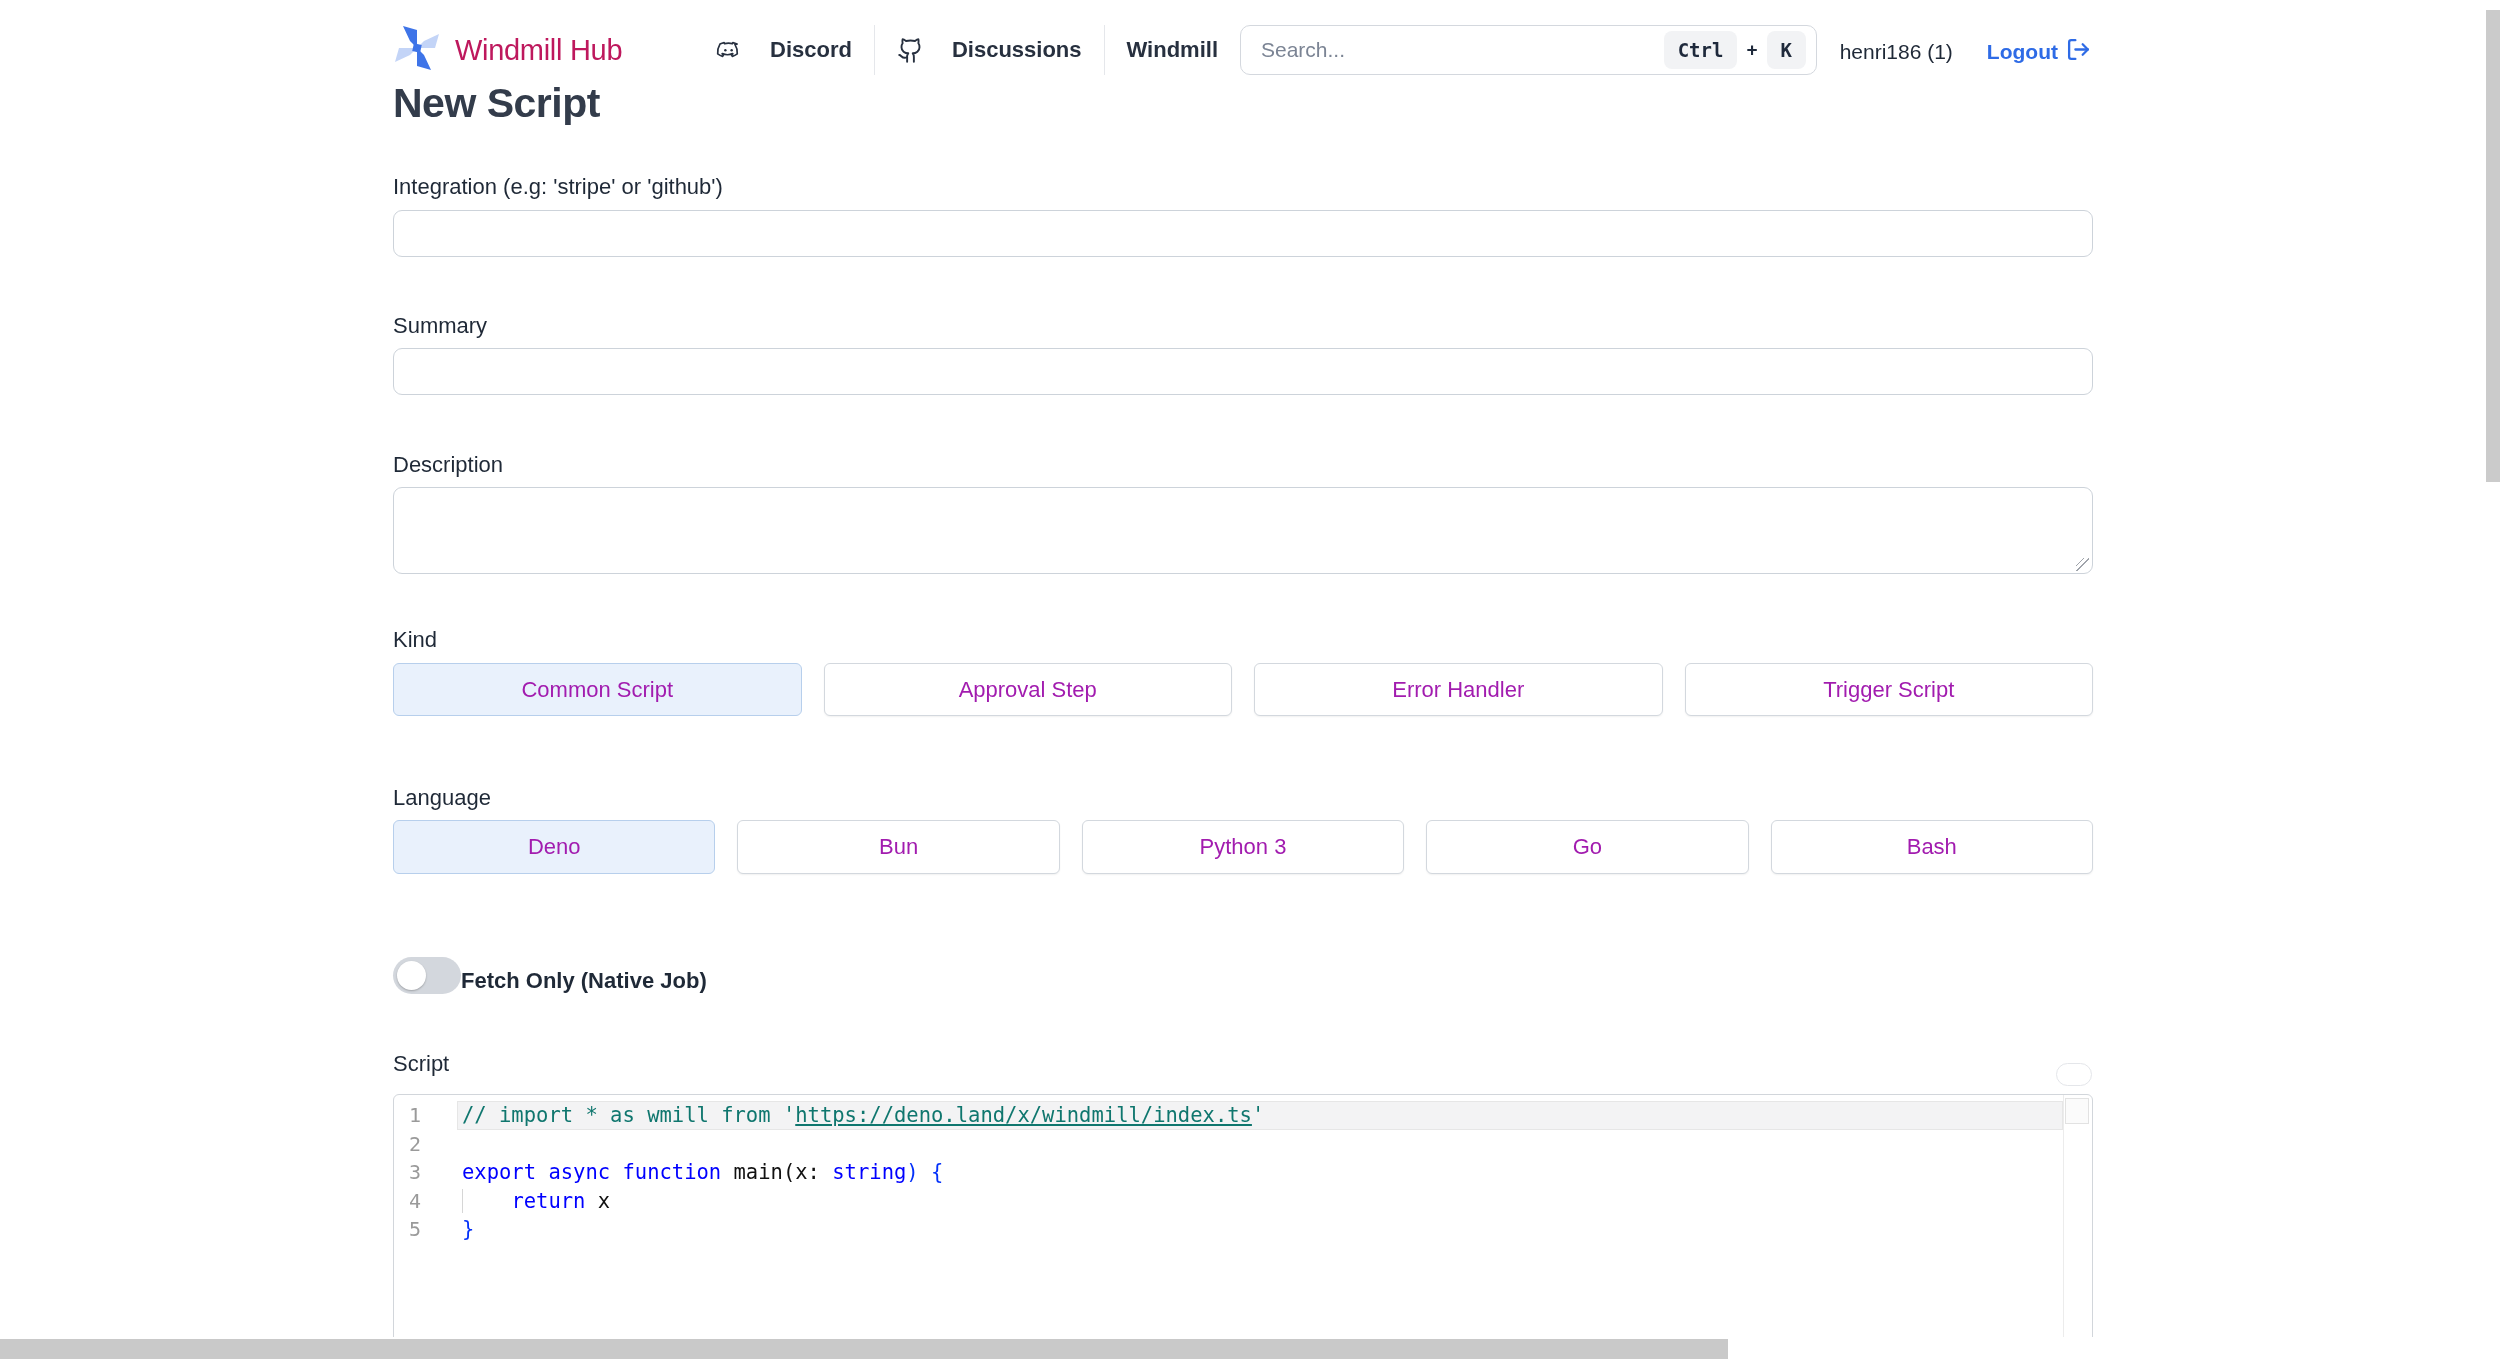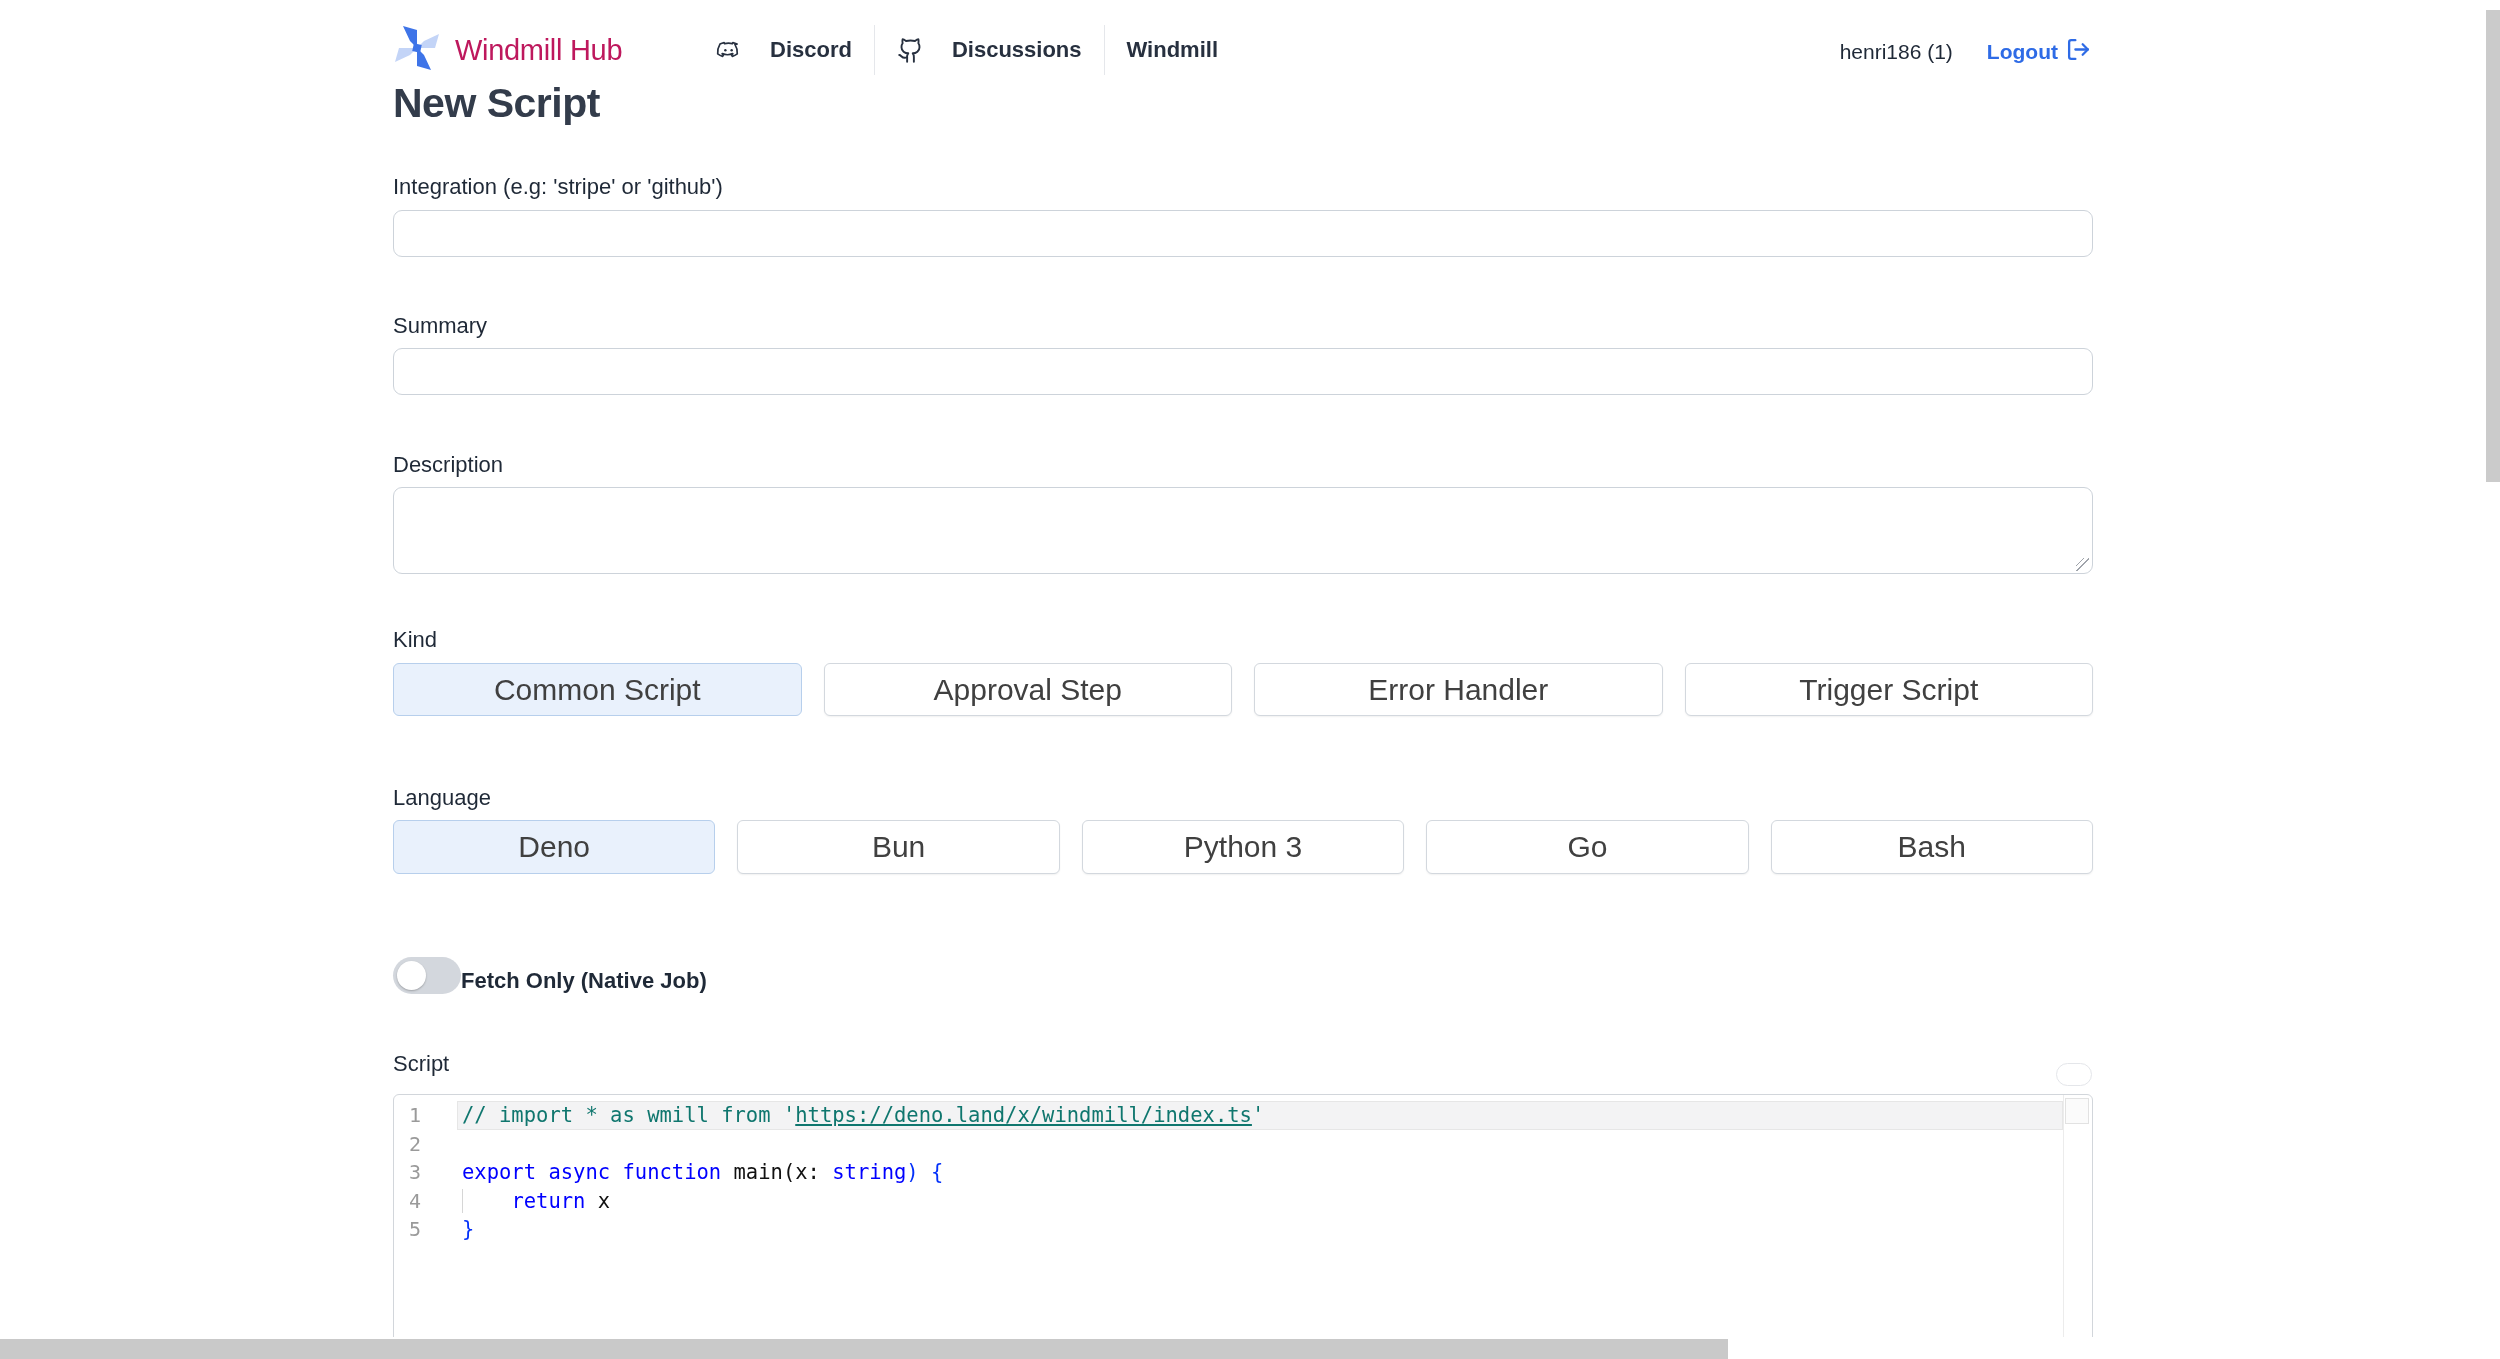--- a/index.html
+++ b/index.html
@@ -40,21 +40,21 @@
   #input-description { top:487px; height:87px; resize:none; padding:12px 16px; }
   .resize-handle { position:absolute; left:1683px; top:558px; width:13px; height:13px;
     background:linear-gradient(135deg, transparent 5px, #a0a4ab 5px, #a0a4ab 6px, transparent 6px, transparent 9px, #a0a4ab 9px, #a0a4ab 10px, transparent 10px); }
 
   #label-kind { top:627px; }
   #label-language { top:785px; }
   #label-script { top:1051px; }
   .btn-row { position:absolute; left:0; width:1700px; display:grid; gap:22px; }
   #kind-row { top:663px; height:53px; grid-template-columns:repeat(4,1fr); }
   #language-row { top:820px; height:54px; grid-template-columns:repeat(5,1fr); }
-  .opt-btn { background:#fff; border:1px solid #d3d8de; border-radius:6px; font-size:30px; color:#404040; display:flex; align-items:center; justify-content:center; box-shadow:0 1px 2px rgba(0,0,0,0.06); cursor:pointer; font-family:inherit; }
+  .opt-btn { background:#fff; border:1px solid #d3d8de; border-radius:6px; font-size:22px; color:#a21caf; display:flex; align-items:center; justify-content:center; box-shadow:0 1px 2px rgba(0,0,0,0.06); cursor:pointer; font-family:inherit; }
   .opt-btn.selected { background:#e9f1fc; border-color:#b7cfec; box-shadow:none; }
 
   #fetch-row { position:absolute; left:0; top:957px; display:flex; align-items:flex-end; }
   .toggle { width:68px; height:37px; border-radius:19px; background:#d3d7dd; position:relative; cursor:pointer; }
   .toggle .knob { position:absolute; left:4px; top:4px; width:29px; height:29px; border-radius:50%; background:#fff; box-shadow:0 1px 2px rgba(0,0,0,0.25); }
   .toggle-label { font-size:22px; font-weight:600; color:#1f2937; }
 
   .editor-pill { position:absolute; left:1663px; top:1063px; width:36px; height:23px; border:1px solid #e4e6ea; border-radius:12px; background:#fff; cursor:pointer; }
 
   
@@ -119,20 +119,26 @@
         </svg>
       </span>
       <span>Discussions</span>
     </div>
     <div class="nav-divider"></div>
     <div class="nav-item">
       <span>Windmill</span>
     </div>
   </div>
 
+  <div class="search">
+    <input type="text" placeholder="Search..." style="">
+    <span class="kbd">Ctrl</span>
+    <span class="kbd-plus">+</span>
+    <span class="kbd">K</span>
+  </div>
 
   <div class="user-area">
     <span class="username">henri186 (1)</span>
     <span class="logout">
       <span>Logout</span>
       <span>
         <svg width="25" height="25" viewBox="0 0 24 24" fill="none" stroke="#2e6be6" stroke-width="2.2" stroke-linecap="round" stroke-linejoin="round">
           <path d="M9 21H5a2 2 0 0 1-2-2V5a2 2 0 0 1 2-2h4"></path>
           <polyline points="16 17 21 12 16 7"></polyline>
           <line x1="21" y1="12" x2="9" y2="12"></line>

